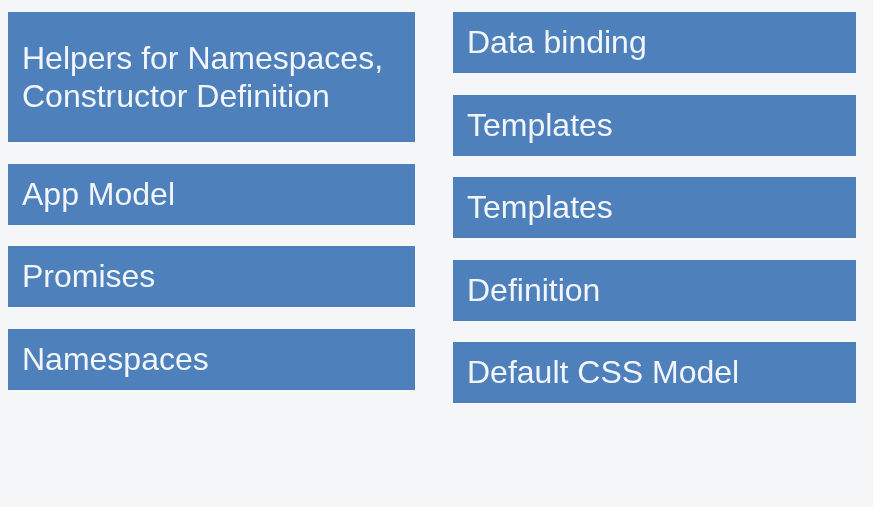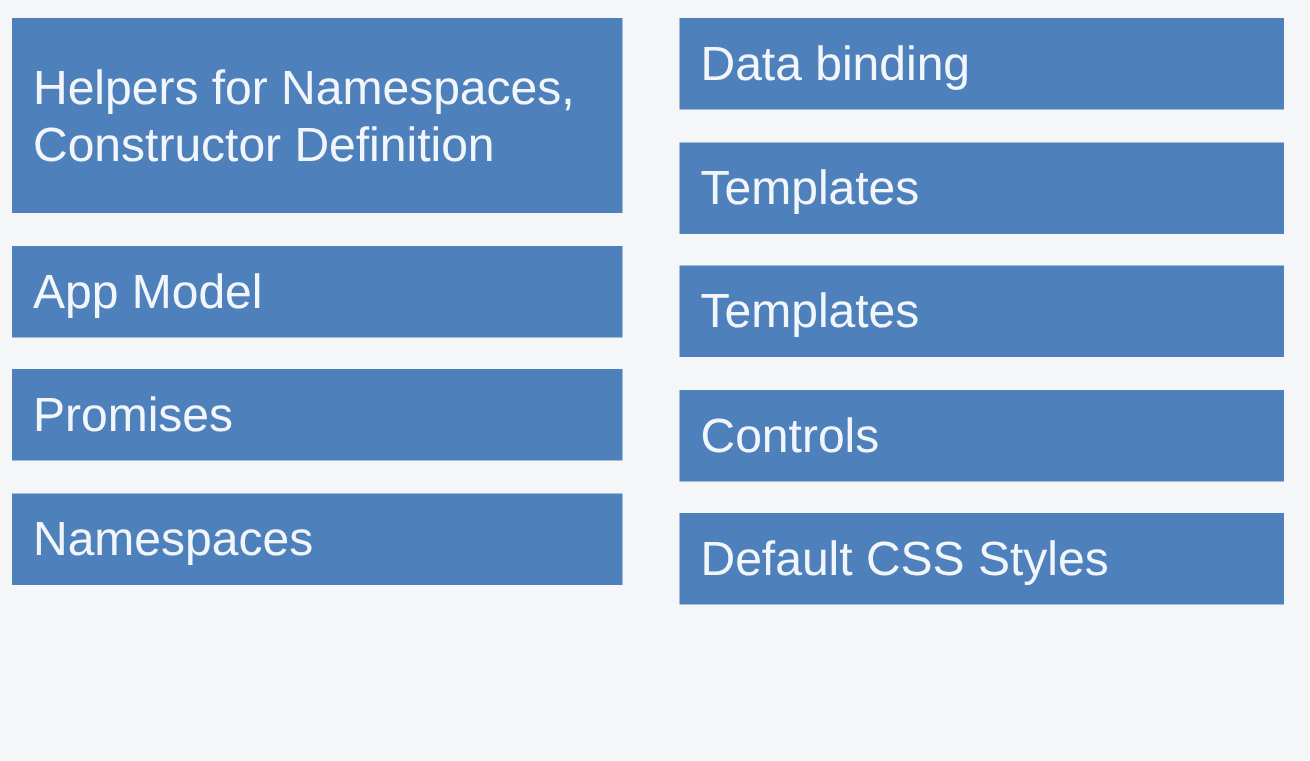--- a/index.html
+++ b/index.html
@@ -48,17 +48,17 @@
 Constructor Definition</div>
     <div class="tile">App Model</div>
     <div class="tile">Promises</div>
     <div class="tile">Namespaces</div>
   </div>
 
   <div class="col" id="col-right">
     <div class="tile">Data binding</div>
     <div class="tile">Templates</div>
     <div class="tile">Templates</div>
-    <div class="tile">Controls</div>
-    <div class="tile">Default CSS Styles</div>
+    <div class="tile">Definition</div>
+    <div class="tile">Default CSS Model</div>
   </div>
 
 </div>
 
 </body></html>

